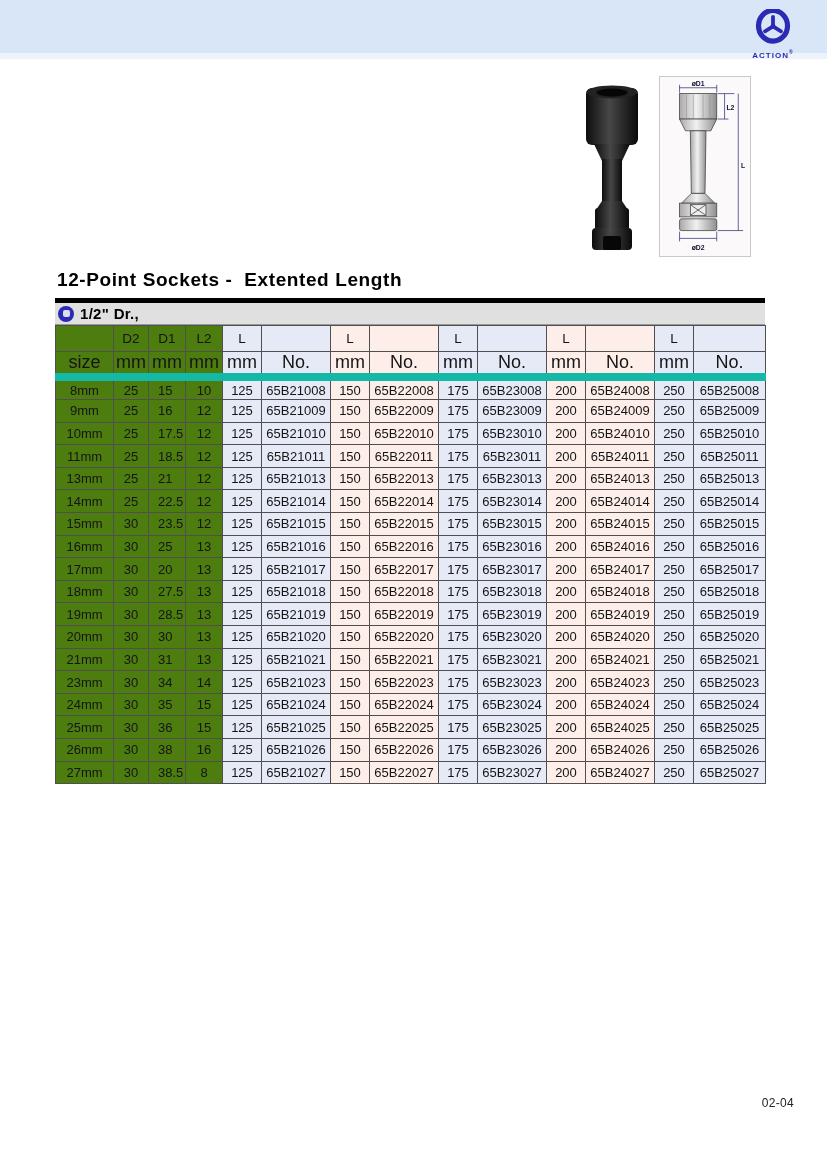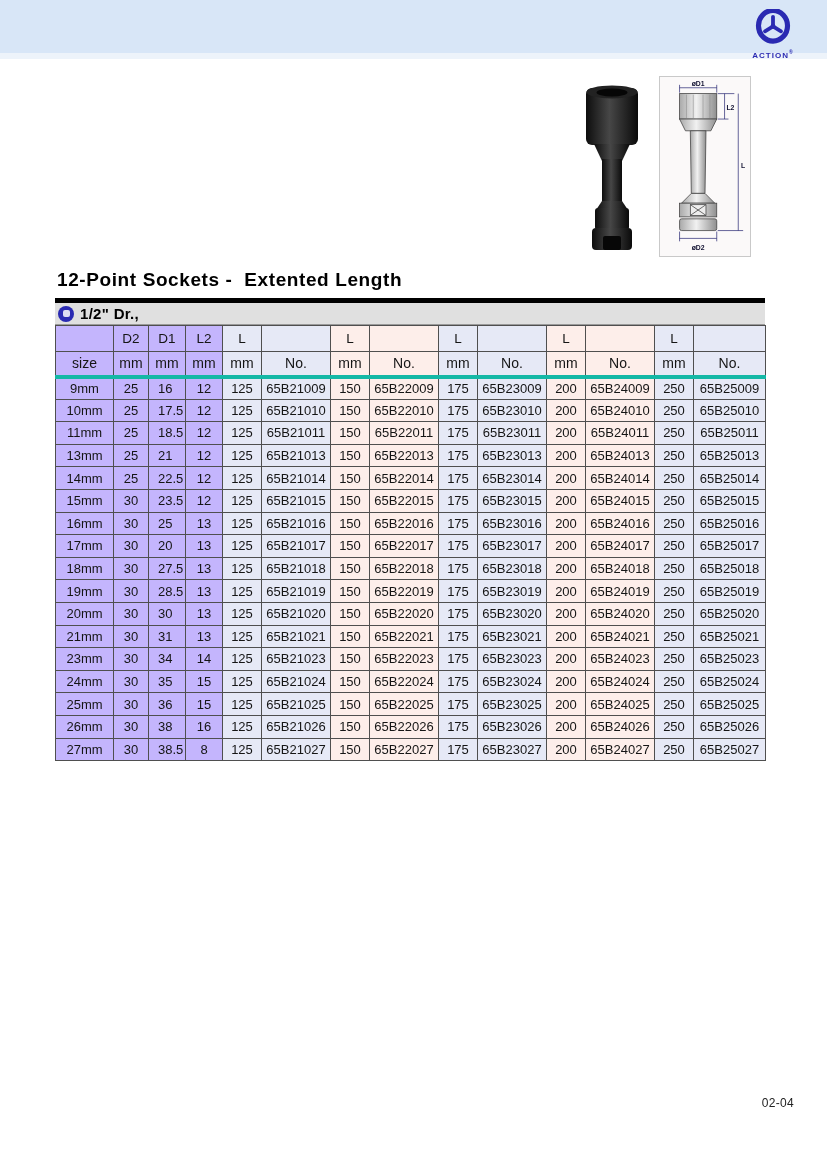--- a/index.html
+++ b/index.html
@@ -36,29 +36,29 @@
     height:27px;background:var(--bar-gray);border-top:5px solid #000;border-bottom:1px solid #9a9a9a;
     display:flex;align-items:center;gap:6px;padding-left:3px;
   }
   .drive-icon{
     width:16px;height:16px;border-radius:50%;background:var(--logo-blue);
     display:flex;align-items:center;justify-content:center;flex:0 0 auto;
   }
   .drive-icon-hole{width:7px;height:7px;border-radius:2px;background:#dcdcf2;}
   .drive-label{font-size:15px;font-weight:700;color:#000;letter-spacing:.3px;}
   table.spec{
-    border-collapse:collapse;table-layout:fixed;width:710px;background:#c4b5fd;
+    border-collapse:collapse;table-layout:fixed;width:710px;background:#4d7c0f;
     font-size:13px;color:#151515;padding-left:16px;
   }
   table.spec th,table.spec td{
     border:1px solid var(--grid-line);text-align:center;padding:0;
     font-weight:normal;white-space:nowrap;overflow:hidden;
   }
   table.spec thead tr.h1 th{height:26px;font-size:13.5px;}
-  table.spec thead tr.h2 th{height:25px;font-size:14px;border-bottom:4px solid #14b8a6;}
+  table.spec thead tr.h2 th{height:25px;font-size:18px;border-bottom:8px solid #14b8a6;}
   table.spec tbody tr{height:22.6px;}
   table.spec td.al{text-align:left;padding-left:9px;}
   .blue{background:var(--accent-blue-col);}
   .pink{background:var(--accent-pink-col);}
   .page-no{position:absolute;top:1096px;right:33px;font-size:12px;color:#222;letter-spacing:.3px;}
   svg text{font-family:"Liberation Sans", sans-serif;}
 </style>
 </head>
 <body>
 
@@ -204,20 +204,36 @@
           <th class="blue">mm</th>
           <th class="blue">No.</th>
           <th class="pink">mm</th>
           <th class="pink">No.</th>
           <th class="blue">mm</th>
           <th class="blue">No.</th>
         </tr>
       </thead>
       <tbody>
         <tr>
+          <td>8mm</td>
+          <td>25</td>
+          <td class="al">15</td>
+          <td>10</td>
+          <td class="blue">125</td>
+          <td class="blue">65B21008</td>
+          <td class="pink">150</td>
+          <td class="pink">65B22008</td>
+          <td class="blue">175</td>
+          <td class="blue">65B23008</td>
+          <td class="pink">200</td>
+          <td class="pink">65B24008</td>
+          <td class="blue">250</td>
+          <td class="blue">65B25008</td>
+        </tr>
+        <tr>
           <td>9mm</td>
           <td>25</td>
           <td class="al">16</td>
           <td>12</td>
           <td class="blue">125</td>
           <td class="blue">65B21009</td>
           <td class="pink">150</td>
           <td class="pink">65B22009</td>
           <td class="blue">175</td>
           <td class="blue">65B23009</td>

